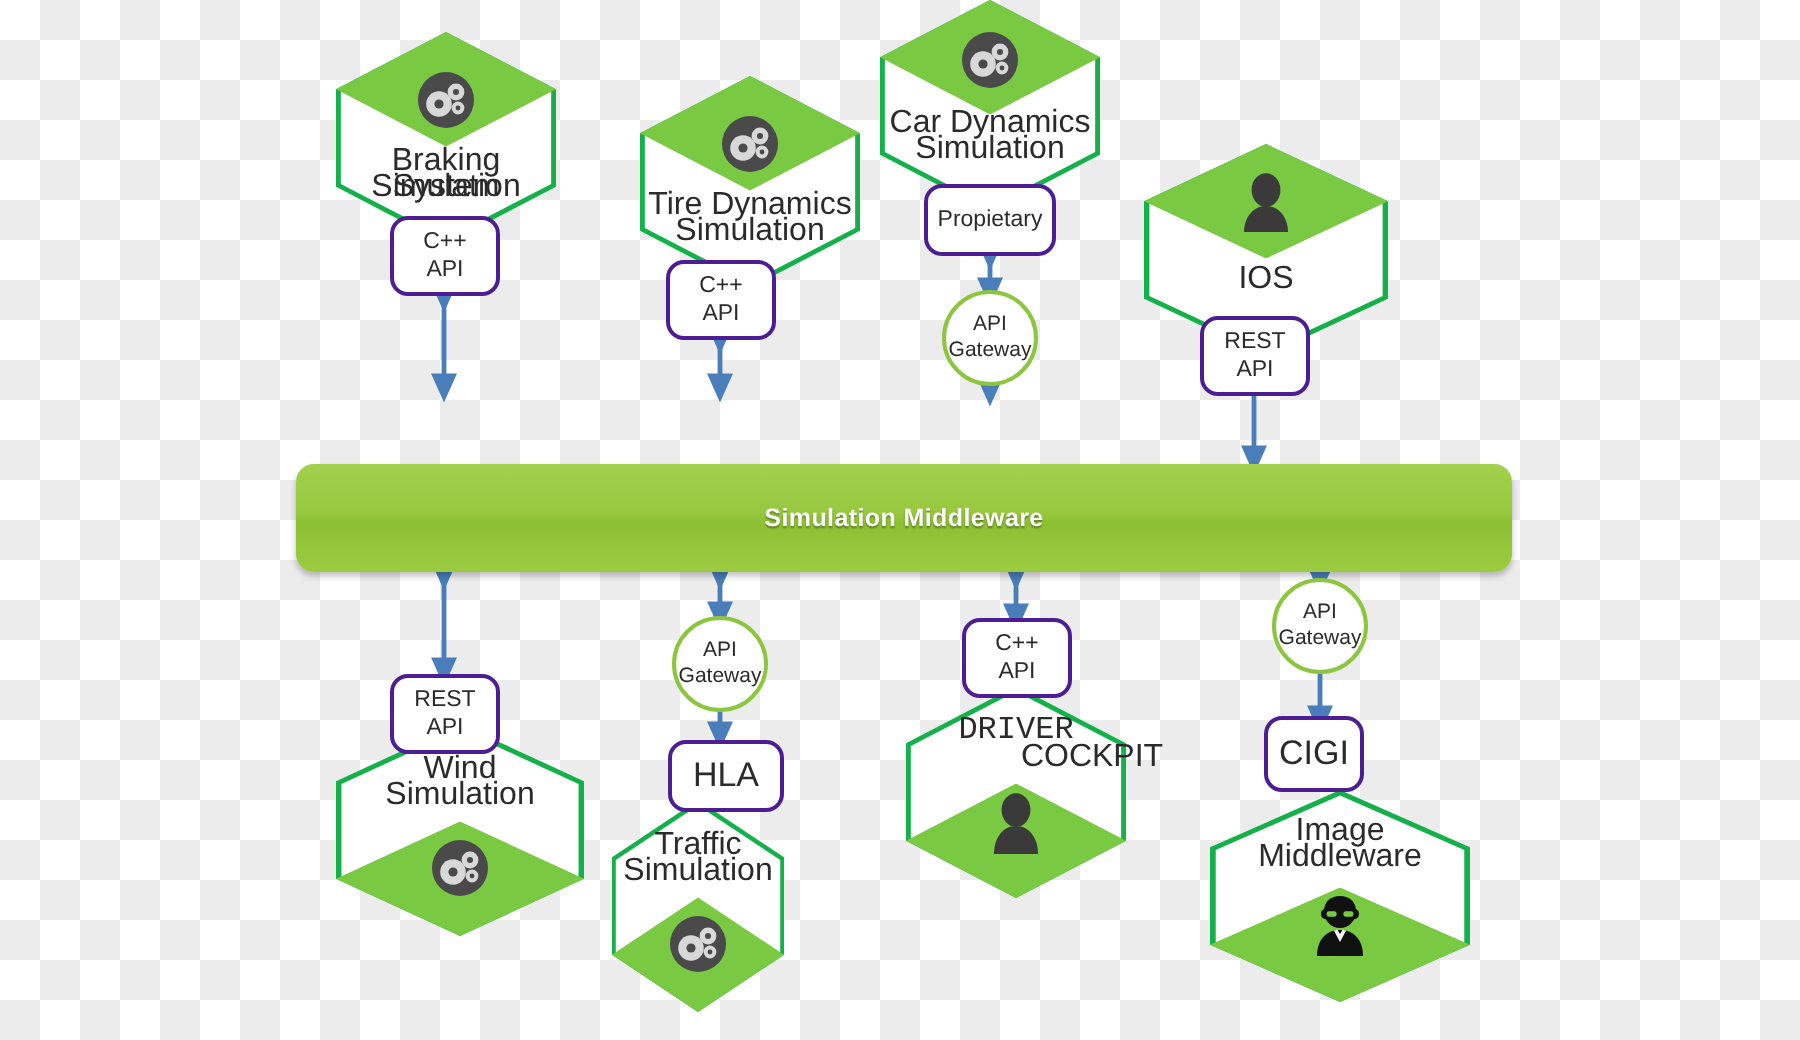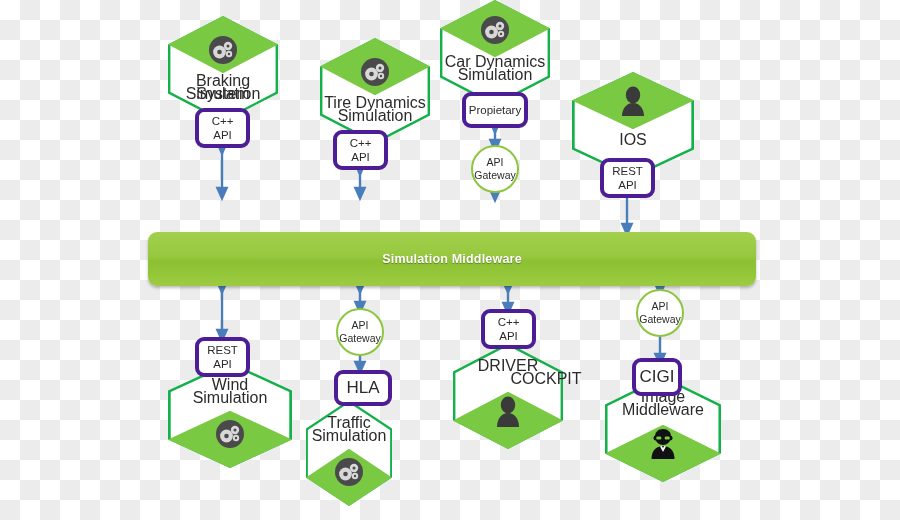--- a/index.html
+++ b/index.html
@@ -49,21 +49,21 @@
   .hex .hexicon{
     position:absolute;left:0;width:100%;text-align:center;line-height:0;
   }
   .hex .hexlabel{
     position:absolute;left:0;width:100%;text-align:center;
     font-size:16px;color:#2b2b2b;line-height:13px;
   }
 
   
   .apibox{
-    position:absolute;background:#ffffff;border:4px solid #4c1d95;
+    position:absolute;background:#ffffff;border:2px solid #4c1d95;
     border-radius:9px;box-sizing:border-box;
     display:flex;align-items:center;justify-content:center;
     text-align:center;font-size:11.5px;color:#2b2b2b;line-height:14px;
     z-index:6;
   }
   .apibox.big{font-size:17px;}
 
   
   .gwcircle{
     position:absolute;background:#ffffff;border:2px solid #8cc63e;
@@ -294,37 +294,37 @@
     <span>
       <span>API</span><br>
       <span>Gateway</span>
     </span>
   </div>
 
   <div class="hex" style="left:453px;top:343px;width:110px;height:106px;">
     <div class="hexshape"></div>
     <div class="hexborder"></div>
     <div class="diamond-bot"></div>
-    <div class="hexlabel" style="top:16px;">DRIVER</div>
+    <div class="hexlabel" style="top:16px;font-family:Liberation Mono, monospace;">DRIVER</div>
     <div class="hexlabel" style="top:29px;margin-left:38px;">COCKPIT</div>
     <div class="hexicon" style="top:53px;">
       <svg width="26" height="32" viewBox="0 0 26 32">
         <ellipse cx="13" cy="9" rx="7.2" ry="8.4" fill="#3a3a3a"></ellipse>
         <path d="M13 17c-7 0-11 6.5-11 14h22c0-7.5-4-14-11-14z" fill="#3a3a3a"></path>
       </svg>
     </div>
   </div>
   <div class="apibox" style="left:481px;top:309px;width:55px;height:40px;">
     <span>
       <span>C++</span><br>
       <span>API</span>
     </span>
   </div>
 
-  <div class="hex" style="left:605px;top:376px;width:116px;height:106px;">
+  <div class="hex" style="left:605px;top:395px;width:130px;height:106px;">
     <div class="hexshape"></div>
     <div class="hexborder"></div>
     <div class="diamond-bot"></div>
     <div class="hexlabel" style="top:14px;">Image</div>
     <div class="hexlabel" style="top:27px;">Middleware</div>
     <div class="hexicon" style="top:51px;">
       <svg width="32" height="32" viewBox="0 0 32 32">
         <path d="M16 2c-5 0-8 3.2-8 7.6 0 4.6 3.4 8.4 8 8.4s8-3.8 8-8.4C24 5.2 21 2 16 2z" fill="#111"></path>
         <rect x="6.5" y="8.4" width="19" height="5.2" rx="2.4" fill="#111"></rect>
         <rect x="9.3" y="9.6" width="5" height="2.8" rx="1.2" fill="#7ac943"></rect>

